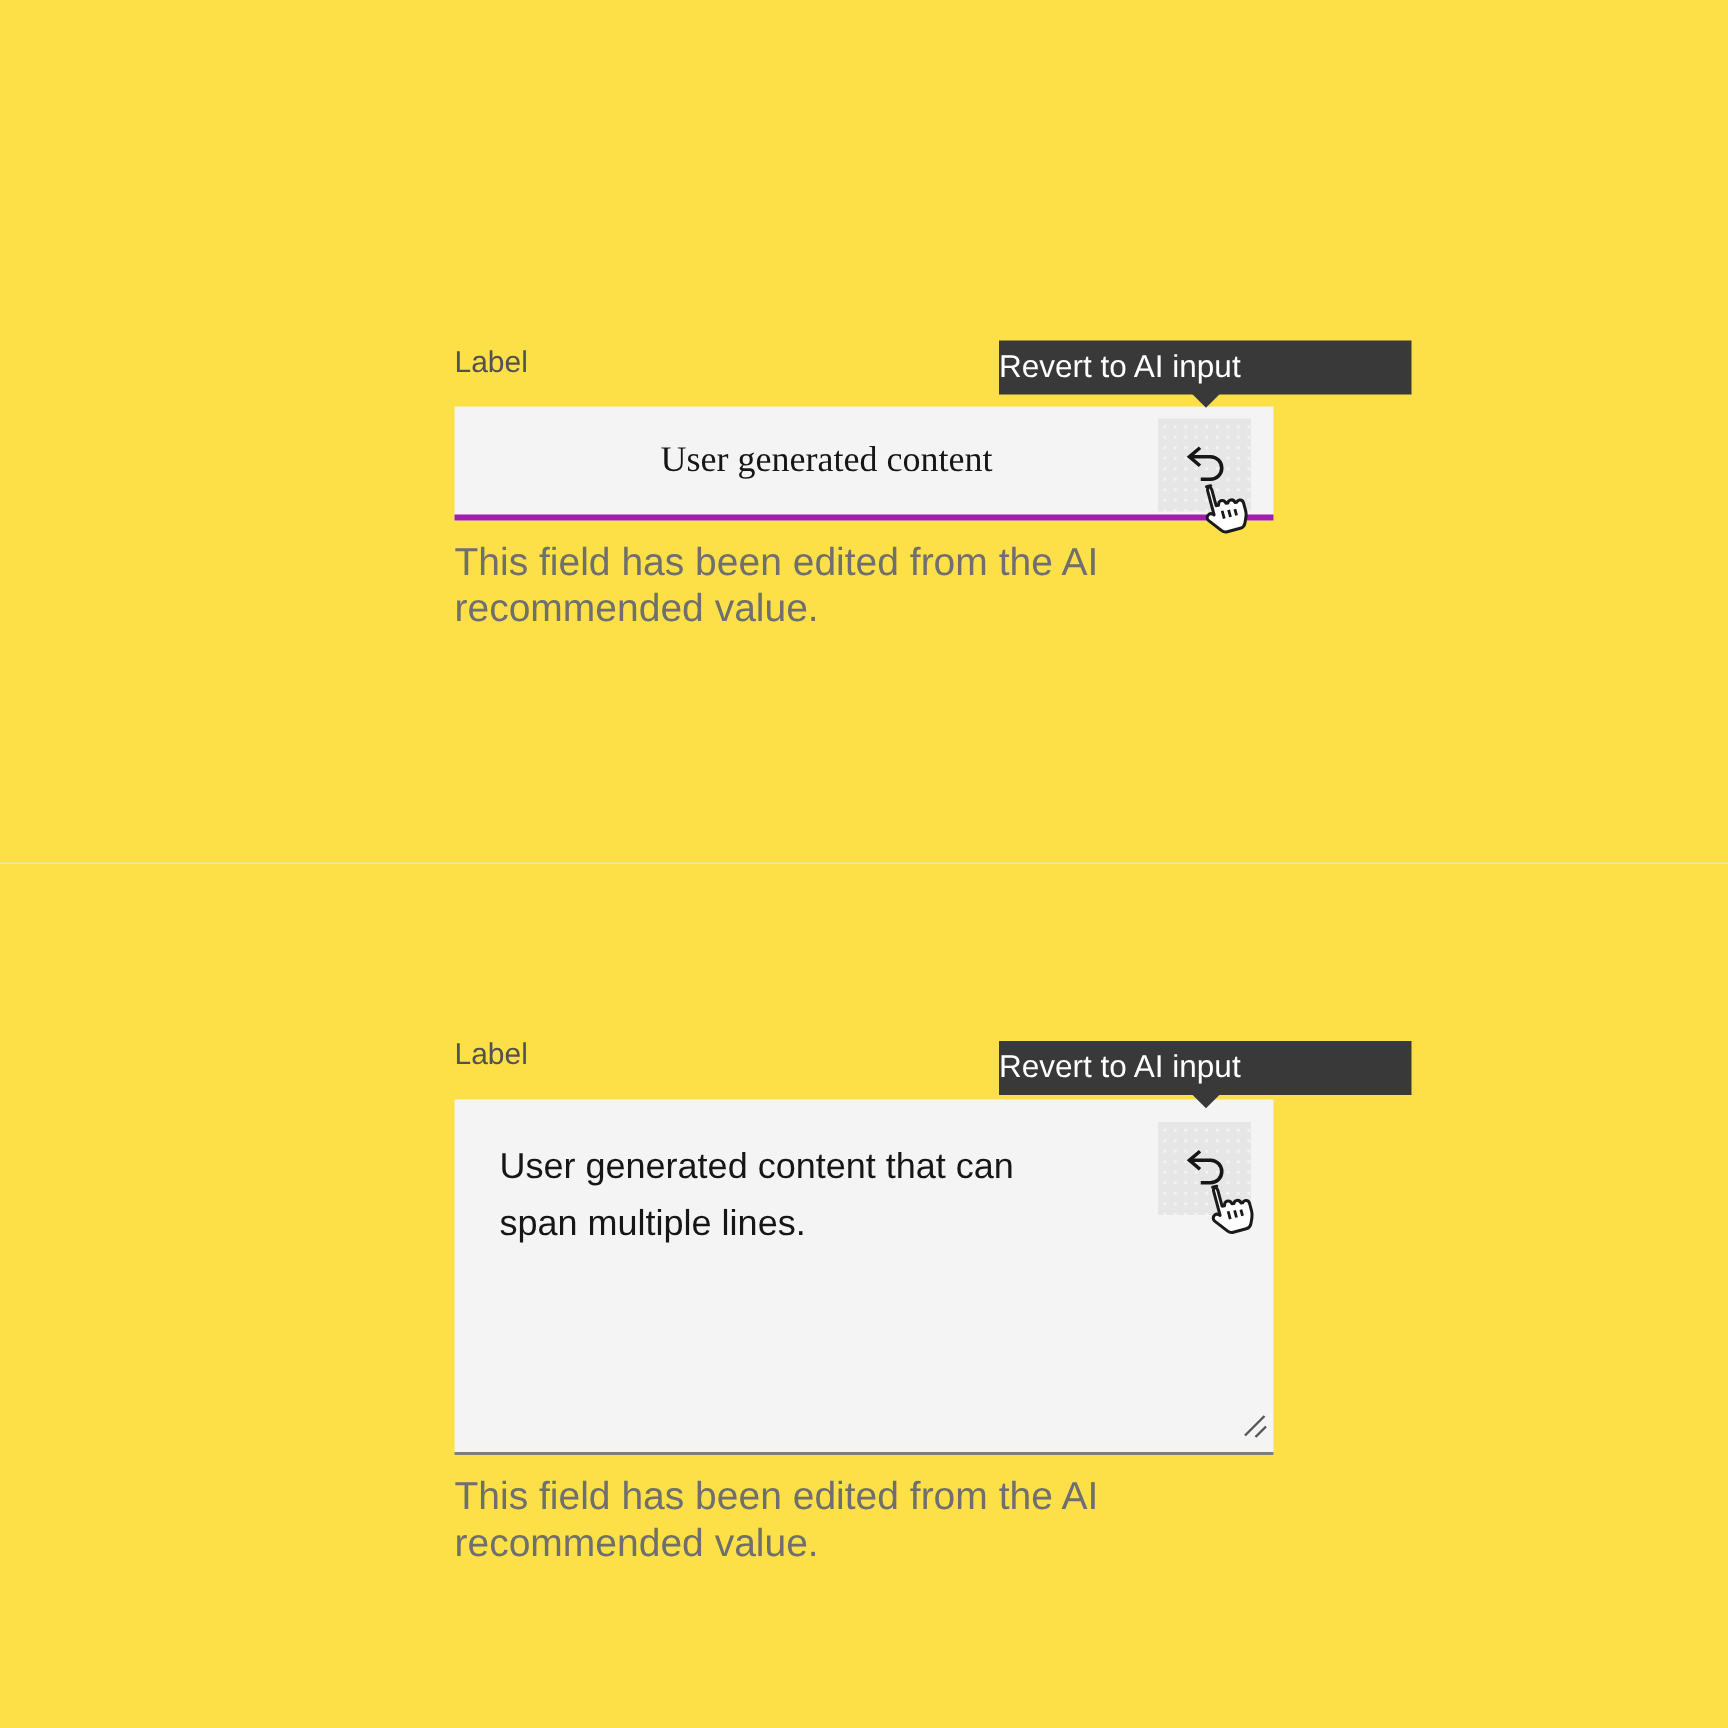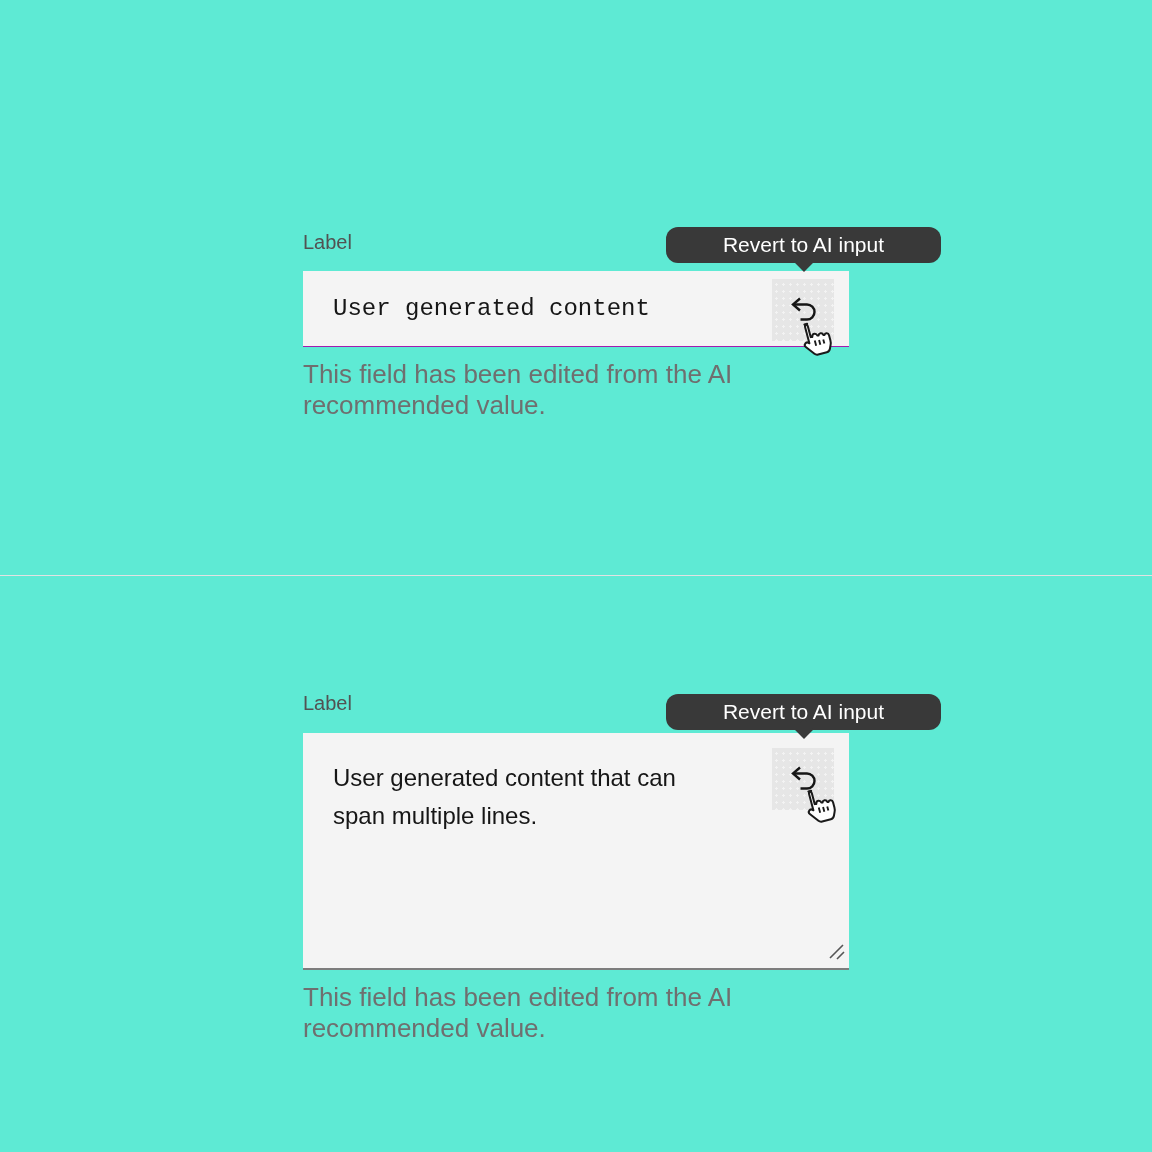--- a/index.html
+++ b/index.html
@@ -1,45 +1,45 @@
 <!DOCTYPE html>
 <html><head>
 <meta charset="utf-8">
 <style>
   html,body{margin:0;padding:0;background:#ffffff;}
   .canvas{
-    position:relative;width:1152px;height:1152px;background:#5eead4;
+    position:relative;width:1152px;height:1152px;background:#fde047;
     font-family:"Liberation Sans","DejaVu Sans",sans-serif;overflow:hidden;
   }
   .divider{position:absolute;left:0;top:575px;width:1152px;height:0;border-top:1px solid #e2e2e2;}
 
   .field-label{position:absolute;font-size:20px;line-height:26px;color:#525252;}
   .label-1{left:303px;top:229px;}
   .label-2{left:303px;top:690px;}
 
   .tooltip{
     position:absolute;left:666px;width:275px;height:36px;background:#393939;color:#ffffff;
-    border-radius:12px;display:flex;align-items:center;justify-content:center;
+    border-radius:0;display:flex;align-items:center;justify-content:flex-start;
     font-size:21px;z-index:5;
   }
   .tooltip-1{top:227px;}
   .tooltip-2{top:694px;}
   .tooltip .caret{
     position:absolute;left:50%;bottom:-6px;width:14px;height:14px;background:#393939;
     transform:translateX(-50%) rotate(45deg);z-index:-1;
   }
 
   .field-wrap{position:absolute;left:303px;width:546px;}
   .wrap-1{top:271px;height:76px;}
   .wrap-2{top:733px;height:237px;}
 
   .text-input{
     box-sizing:border-box;width:546px;height:76px;background:#f4f4f4;border:none;
-    border-bottom:1px solid #a21caf;padding:0 80px 0 30px;font-size:24px;color:#161616;
-    font-family:Liberation Mono, monospace;outline:none;display:block;
+    border-bottom:4px solid #a21caf;padding:0 80px 0 30px;font-size:24px;color:#161616;
+    font-family:Liberation Serif, serif;outline:none;display:block;text-align:center;
   }
   .text-area{
     box-sizing:border-box;width:546px;height:237px;background:#f4f4f4;border:none;
     border-bottom:2px solid #7d7d7d;padding:26px 126px 0 30px;font-size:24px;line-height:38px;
     color:#161616;font-family:inherit;outline:none;resize:none;overflow:hidden;display:block;
   }
 
   .revert-btn{
     position:absolute;left:469px;width:62px;height:62px;border:none;padding:0;margin:0;
     background-color:#e6e6e6;

